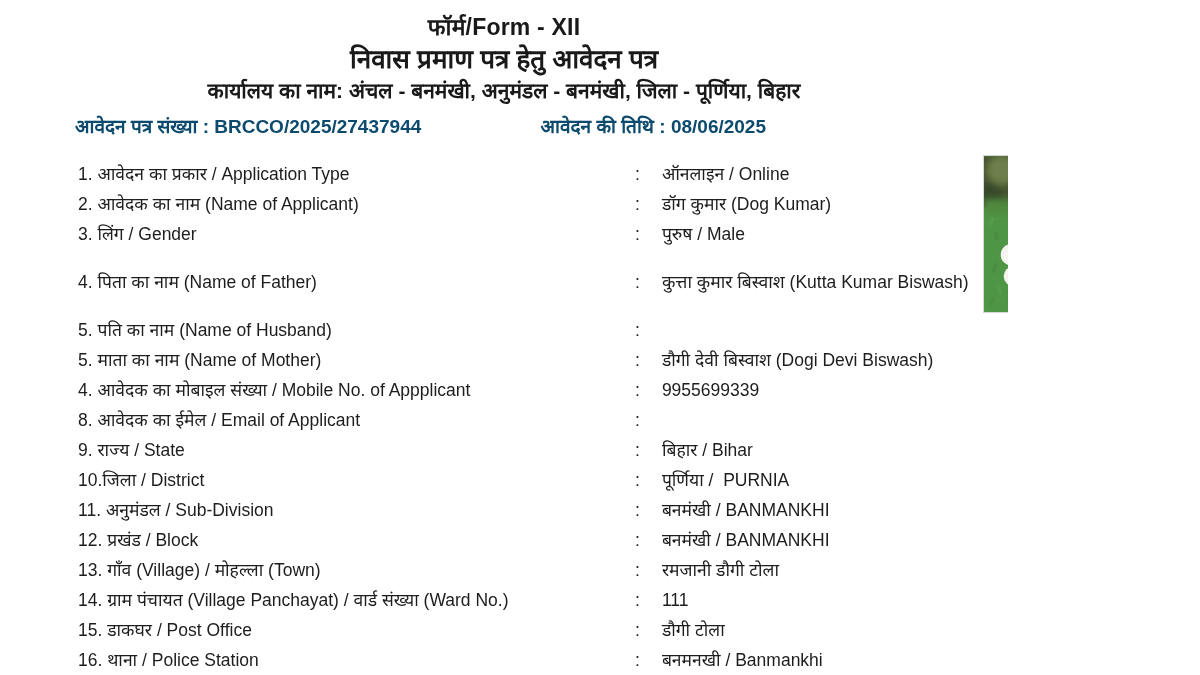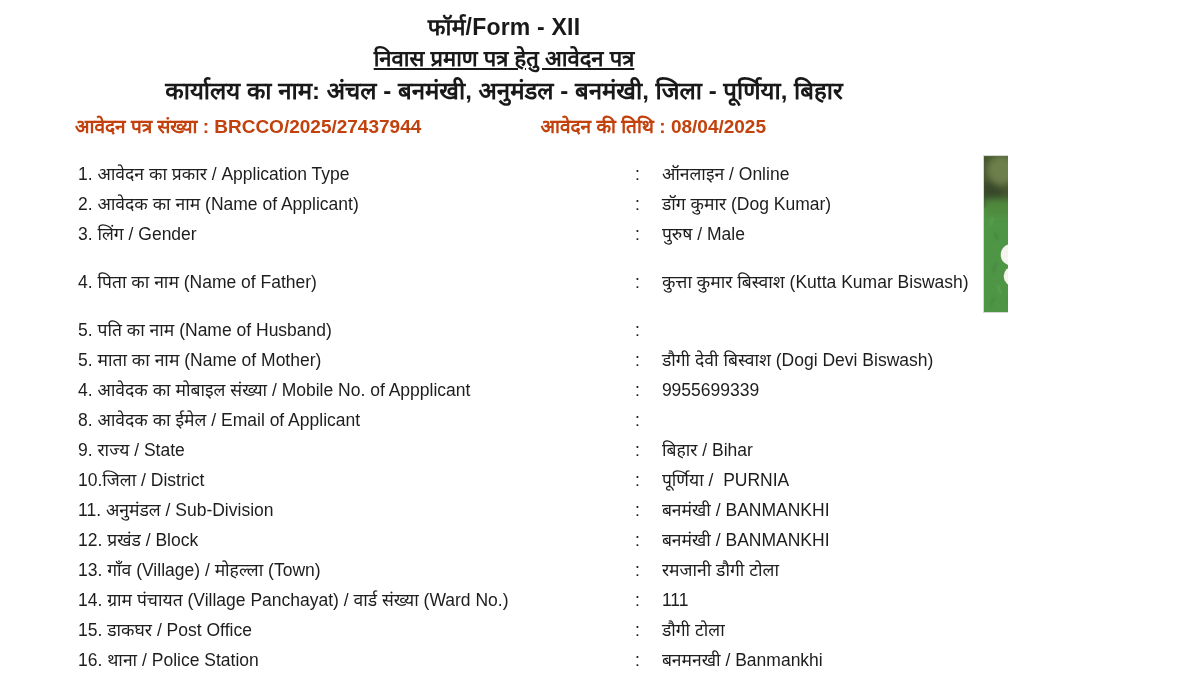--- a/index.html
+++ b/index.html
@@ -6,26 +6,26 @@
   .page{
     position:relative;
     width:1008px;height:675px;
     background:#ffffff;
     color:#1d1d1d;
     font-family:"Liberation Sans","DejaVu Sans",sans-serif;
     overflow:hidden;
   }
   .header{padding-top:11px;text-align:center;font-weight:700;color:#191919;}
   .title{font-size:23px;line-height:32px;letter-spacing:.2px;}
-  .subtitle{font-size:22px;line-height:32px;text-decoration:underline;}
-  .office{font-size:24px;line-height:32px;}
+  .subtitle{font-size:26px;line-height:32px;}
+  .office{font-size:21px;line-height:32px;}
   .meta{
     display:flex;justify-content:space-between;
     padding:6px 242px 0 75px;
-    font-weight:700;font-size:19px;color:#c2410c;
+    font-weight:700;font-size:19px;color:#0c4a6e;
   }
   .fields{margin-top:20px;padding-left:78px;}
   .row{display:flex;height:30px;line-height:30px;font-size:17.5px;gap:42px;}
   .row.gap{margin-top:18px;}
   .row .label{width:515px;flex:none;white-space:pre;}
   .row .valcell{white-space:pre;}
   .row .colon{display:inline-block;}
   .row .val{margin-left:22px;text-align:center;}
   .photo{
     position:absolute;left:983px;top:155px;width:125px;height:158px;
@@ -39,21 +39,21 @@
 <div class="page">
 
   <div class="header">
     <div class="title">फॉर्म/Form - XII</div>
     <div class="subtitle">निवास प्रमाण पत्र हेतु आवेदन पत्र</div>
     <div class="office">कार्यालय का नाम: अंचल - बनमंखी, अनुमंडल - बनमंखी, जिला -  पूर्णिया, बिहार</div>
   </div>
 
   <div class="meta">
     <div>आवेदन पत्र संख्या : BRCCO/2025/27437944</div>
-    <div>आवेदन की तिथि : 08/04/2025</div>
+    <div>आवेदन की तिथि : 08/06/2025</div>
   </div>
 
   <div class="fields">
 
     <div class="row">
       <div class="label">1. आवेदन का प्रकार / Application Type</div>
       <div class="valcell"><span class="colon">:</span><span class="val">ऑनलाइन / Online</span></div>
     </div>
 
     <div class="row">

